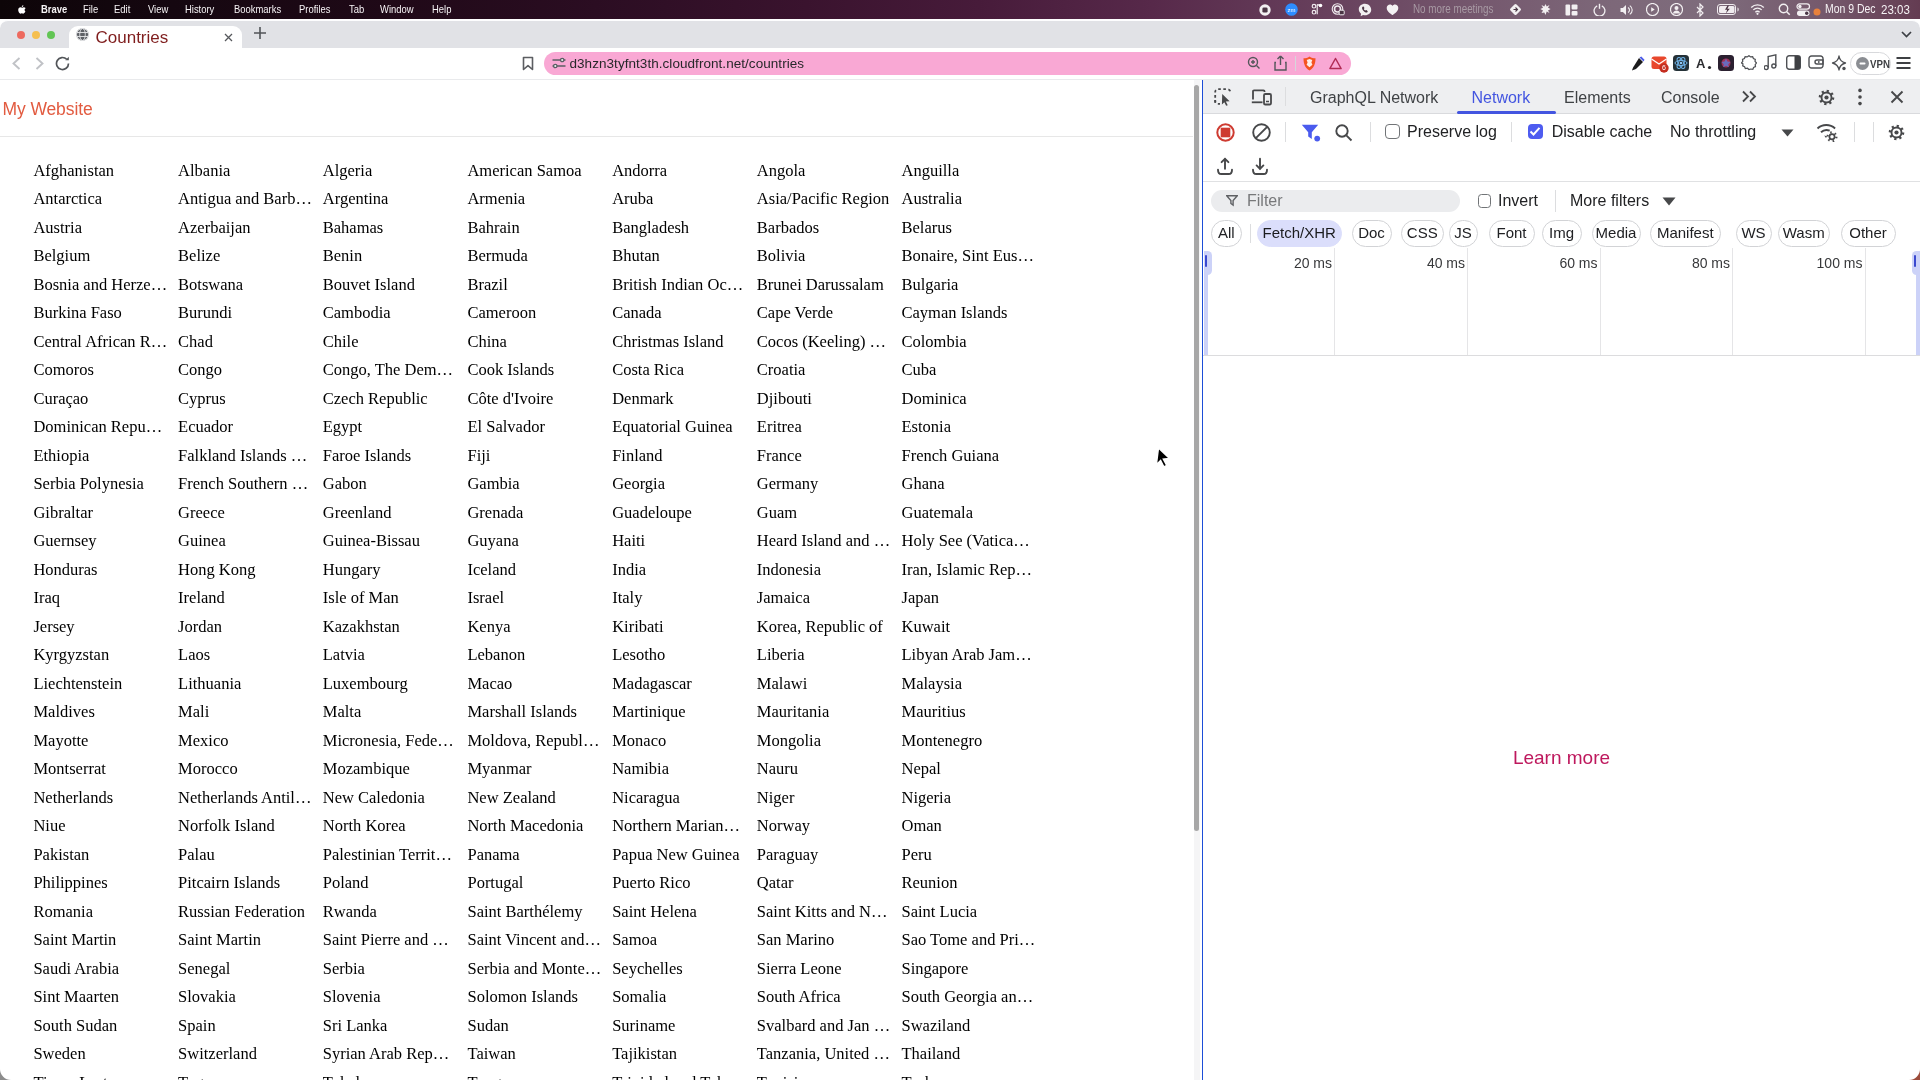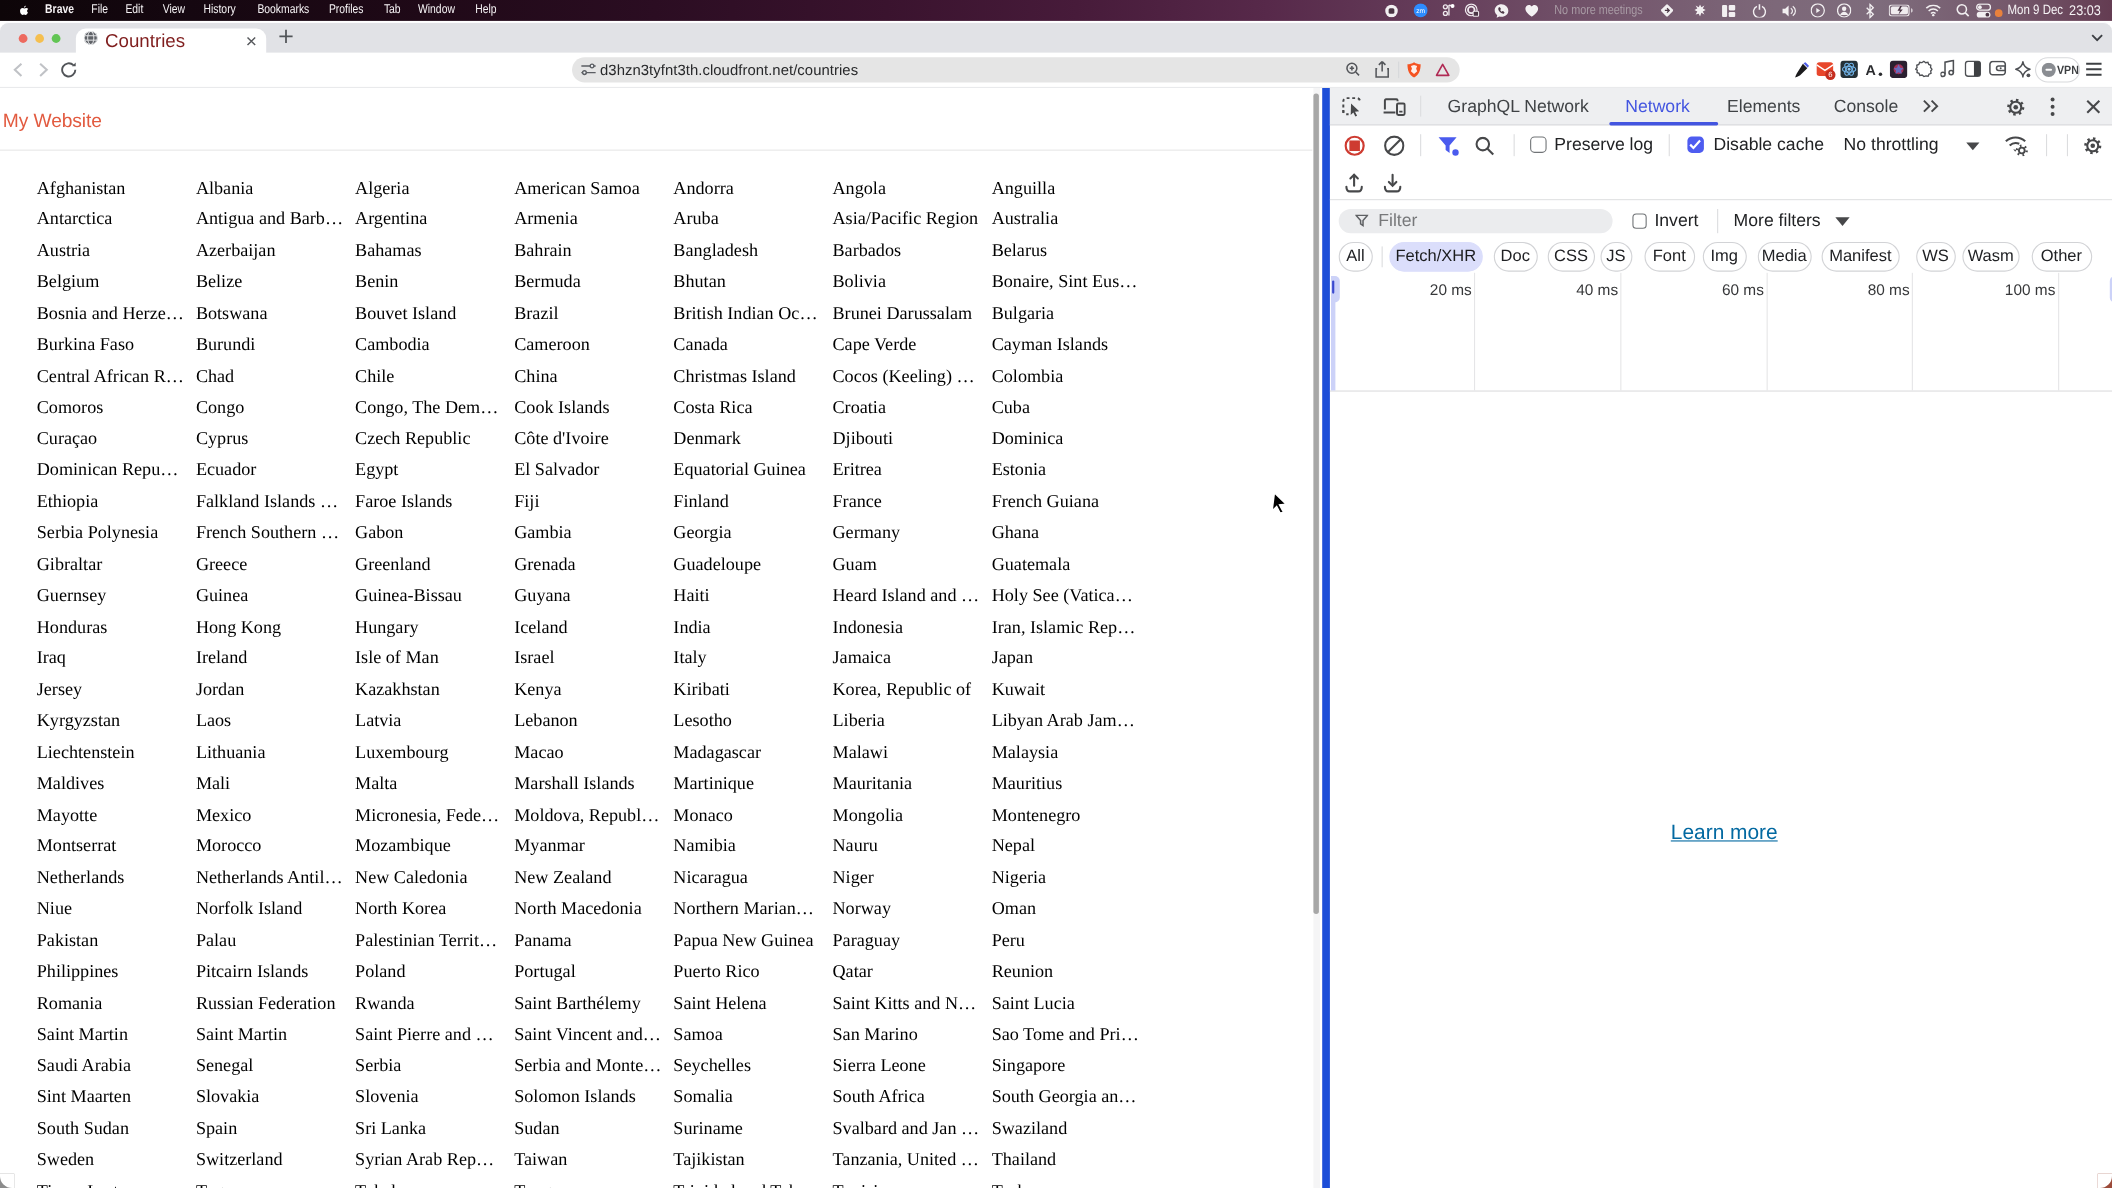--- a/index.html
+++ b/index.html
@@ -8,33 +8,33 @@
 
 #menubar{position:absolute;left:0;top:0;width:1920px;height:19px;
 background:linear-gradient(90deg,#0d0508 0%,#150710 9%,#1f0917 20%,#2b0d22 31%,#3a132e 42%,#471b3a 51%,#57294a 60%,#67405c 69%,#75586e 77%,#7d6879 84%,#7e6c7c 89%,#75596c 95%,#643c52 100%);
 color:#fff;font-size:13px}
 .mi{position:absolute;top:0;height:19px;line-height:19.5px;white-space:nowrap;color:#f6f3f5;font-size:11.5px;transform:scaleX(0.82);transform-origin:0 0}
 
 #tabstrip{position:absolute;left:0;top:20px;width:1920px;height:27.5px;background:#e1e2e6;border-radius:8px 8px 0 0;border-top:1px solid #fdfdfe}
 #toolbar{position:absolute;left:0;top:47.5px;width:1920px;height:32.5px;background:#fff;border-bottom:1px solid #e9eaec}
 #tab{position:absolute;left:69px;top:4.5px;width:173px;height:23px;background:#fff;border-radius:9px 9px 0 0}
 .tl{position:absolute;top:9.7px;width:8px;height:8px;border-radius:50%}
-#urlpill{position:absolute;left:520px;top:4px;width:806.5px;height:23px;background:#e5e5e5;border-radius:11.5px}
+#urlpill{position:absolute;left:544px;top:4px;width:806.5px;height:23px;background:#f9a8d4;border-radius:11.5px}
 #vpnpill{position:absolute;left:1850px;top:4px;width:41px;height:23px;border:1px solid #d8d9dc;border-radius:11.5px;background:#fff}
 
 #page{position:absolute;left:0;top:80px;width:1193px;height:1000px;background:#fff}
 #hdr{position:absolute;left:2.5px;top:21.4px;font-size:17.5px;line-height:17.5px;color:#e25b40;letter-spacing:-0.1px}
 #hdrline{position:absolute;left:0;top:56px;width:1193px;height:1px;background:#e7e7e7}
 #grid{position:absolute;left:33.4px;top:76.5px;display:grid;grid-template-columns:repeat(7,144.7px);grid-auto-rows:28.5px;font-family:"Liberation Serif",serif;font-size:16.5px;line-height:28.5px;color:#000}
 #grid b{font-weight:normal;white-space:nowrap;overflow:visible}
 
 #sbtrack{position:absolute;left:1193.5px;top:80px;width:6.5px;height:1000px;background:#f5f5f6}
 #sbthumb{position:absolute;left:1194px;top:85px;width:5px;height:746px;background:#a7a7a7;border-radius:2.5px}
 
-#dt{position:absolute;left:1202px;top:80px;width:718px;height:1000px;background:#fff;border-left:7px solid #1d4ed8;color:#303134}
+#dt{position:absolute;left:1202px;top:80px;width:718px;height:1000px;background:#fff;border-left:1px solid #1d4ed8;color:#303134}
 #dt .r{position:absolute;left:0;width:717px}
 #dtabs{top:0;height:33.5px;background:#eeeff1;border-bottom:1px solid #d9dadd}
 #dtool2b{top:100.5px;height:0;border-bottom:1px solid #e0e1e3;width:717px}
 #dtimeline{top:168px;height:107.5px;border-bottom:1px solid #dcdcde}
 .dtxt{position:absolute;white-space:nowrap;font-size:16px;color:#303134;line-height:16px}
 .gl{position:absolute;top:0;width:1px;height:107px;background:#e5e5e7}
 .msl{position:absolute;top:8px;width:70px;font-size:14px;line-height:15px;color:#37383a;text-align:right}
 .chip{position:absolute;top:140px;height:26.5px;line-height:24.5px;border:1px solid #d2d3d6;border-radius:13.5px;background:#fff;color:#202124;font-size:15px;text-align:center}
 .vs{position:absolute;width:1px;background:#dcdddf}
 .cb{position:absolute;width:15px;height:15px;border:1.8px solid #717477;border-radius:4px;background:#fff}
@@ -677,21 +677,21 @@
     <div class="gl" style="left:661.5px"></div>
     <div class="msl" style="left:589.5px">100 ms</div>
     <div class="abs" style="left:0.5px;top:3px;width:4px;height:104px;background:#ccd2f8"></div>
     <div class="abs" style="left:0.5px;top:3px;width:8.5px;height:24px;background:#ccd2f8;border-radius:0 4.5px 4.5px 0"></div>
     <div class="abs" style="left:2.3px;top:6.5px;width:2.2px;height:12px;background:#3a49cf;border-radius:1px"></div>
     <div class="abs" style="left:712.5px;top:3px;width:4.5px;height:104px;background:#ccd2f8"></div>
     <div class="abs" style="left:709px;top:3px;width:8px;height:24px;background:#ccd2f8;border-radius:4.5px 0 0 4.5px"></div>
     <div class="abs" style="left:711px;top:6.5px;width:2.2px;height:12px;background:#3a49cf;border-radius:1px"></div>
       </div>
 
-  <div class="mline" style="top:668px"><span style="color:#0369a1;text-decoration:underline">Learn more</span></div>
+  <div class="mline" style="top:668px"><span style="color:#be185d;">Learn more</span></div>
 
 </div>
 
 <svg id="cursor" width="24" height="24" viewBox="0 0 24 24">
       <path d="M6.5 2l11 10.5-6.2.6 3.4 6.3-2.8 1.4-3.3-6.4-4.2 4.3z" fill="#000" stroke="#fff" stroke-width="1.4"></path>
     </svg>
 
 <div class="corner" style="left:0;bottom:0;background:#8c8c8c">
       <div class="in" style="border-bottom-left-radius:11px"></div>
     </div>

